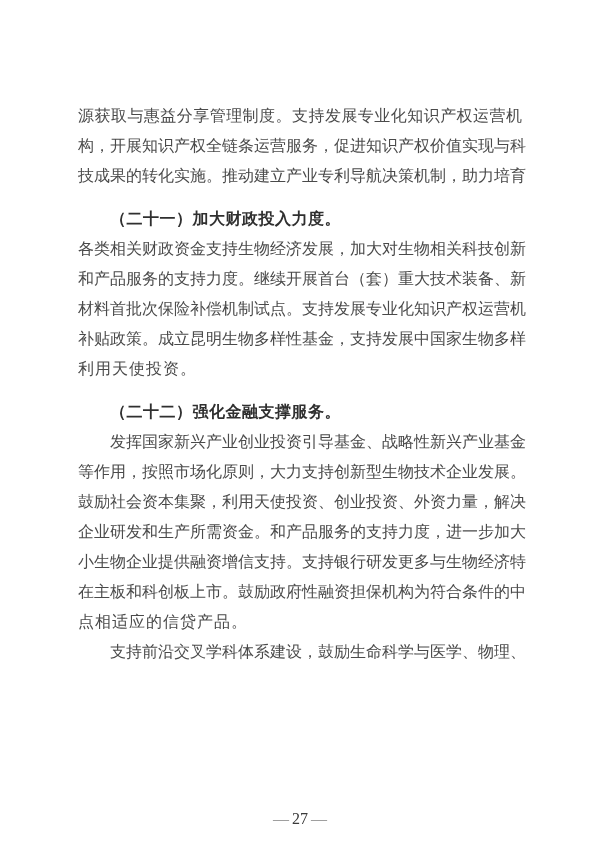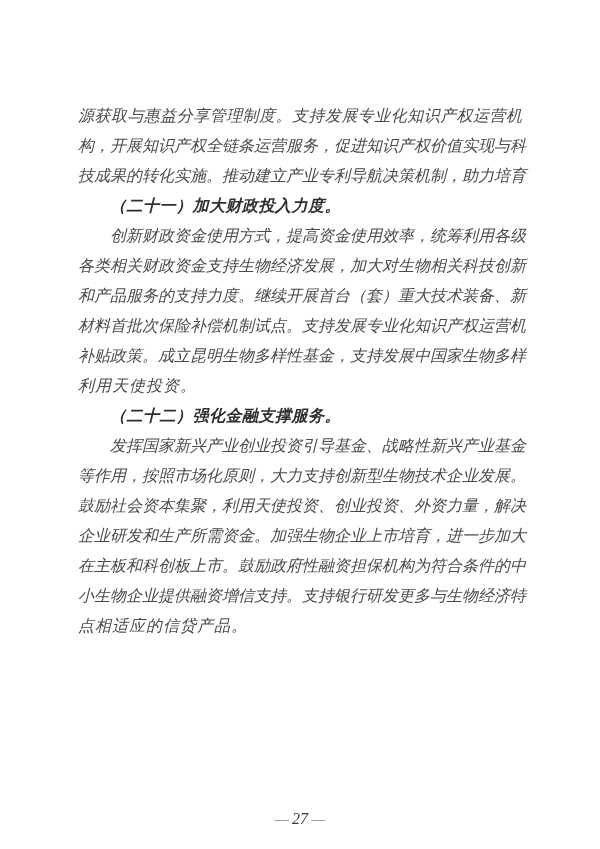--- a/index.html
+++ b/index.html
@@ -13,21 +13,20 @@
     position: relative;
     overflow: hidden;
     font-family: "Liberation Serif", "DejaVu Serif", serif;
   }
   .page {
     position: absolute;
     left: 0; top: 0;
     width: 532px;
     height: 849px;
     background: #ffffff;
-    font-style: italic;
   }
   .content {
     position: absolute;
     left: 78px;
     top: 101px;
     width: 444px;
   }
   .line {
     font-size: 16px;
     line-height: 30px;
@@ -53,20 +52,21 @@
   .line.end {
     text-align: left;
     letter-spacing: 1px;
   }
   
   .line.heading {
     font-weight: bold;
     text-indent: 32px;
     color: #2f2f2f;
     letter-spacing: 0.5px;
+    margin-top: 13px;
   }
   .folio {
     position: absolute;
     left: 78px;
     top: 808px;
     width: 444px;
     text-align: center;
     font-size: 16px;
     line-height: 22px;
   }
@@ -82,33 +82,33 @@
 </head>
 <body>
 
 <div class="page">
 
   <div class="content">
       <div class="line fill">源获取与惠益分享管理制度。支持发展专业化知识产权运营机</div>
       <div class="line fill">构，开展知识产权全链条运营服务，促进知识产权价值实现与科</div>
       <div class="line fill">技成果的转化实施。推动建立产业专利导航决策机制，助力培育</div>
       <div class="line heading">（二十一）加大财政投入力度。</div>
-      <div class="line fill-indent">创新财政资金使用方式，提高资金使用效率，统筹利用各级</div>
       <div class="line fill">各类相关财政资金支持生物经济发展，加大对生物相关科技创新</div>
       <div class="line fill">和产品服务的支持力度。继续开展首台（套）重大技术装备、新</div>
       <div class="line fill">材料首批次保险补偿机制试点。支持发展专业化知识产权运营机</div>
       <div class="line fill">补贴政策。成立昆明生物多样性基金，支持发展中国家生物多样</div>
       <div class="line end">利用天使投资。</div>
       <div class="line heading">（二十二）强化金融支撑服务。</div>
       <div class="line fill-indent">发挥国家新兴产业创业投资引导基金、战略性新兴产业基金</div>
       <div class="line fill">等作用，按照市场化原则，大力支持创新型生物技术企业发展。</div>
       <div class="line fill">鼓励社会资本集聚，利用天使投资、创业投资、外资力量，解决</div>
-      <div class="line fill">企业研发和生产所需资金。加强生物企业上市培育，进一步加大</div>
+      <div class="line fill">企业研发和生产所需资金。和产品服务的支持力度，进一步加大</div>
+      <div class="line fill">小生物企业提供融资增信支持。支持银行研发更多与生物经济特</div>
       <div class="line fill">在主板和科创板上市。鼓励政府性融资担保机构为符合条件的中</div>
-      <div class="line fill">小生物企业提供融资增信支持。支持银行研发更多与生物经济特</div>
       <div class="line end">点相适应的信贷产品。</div>
+      <div class="line fill-indent">支持前沿交叉学科体系建设，鼓励生命科学与医学、物理、</div>
     </div>
 
   <div class="folio">
     <span class="dash">—</span><span class="num">27</span><span class="dash">—</span>
   </div>
 
 </div>
 
 </body></html>

